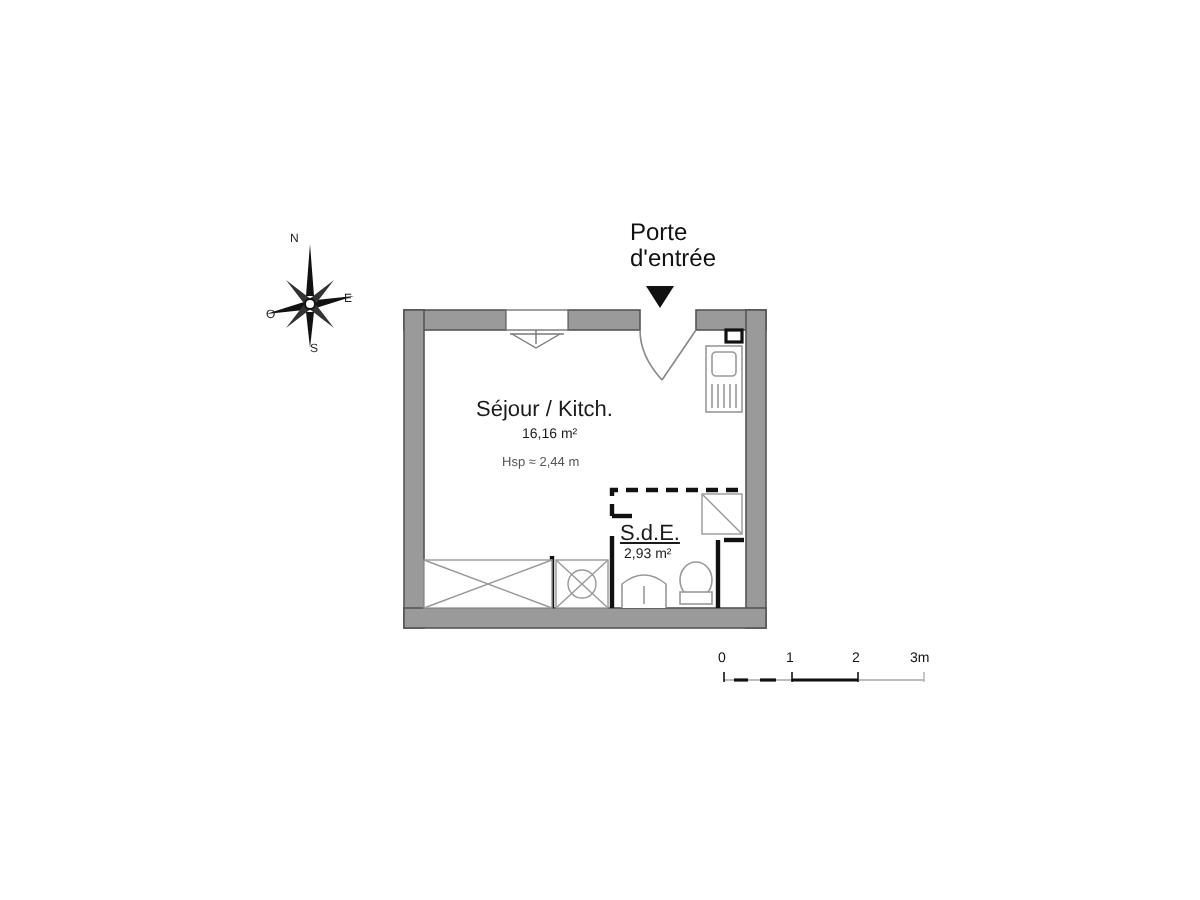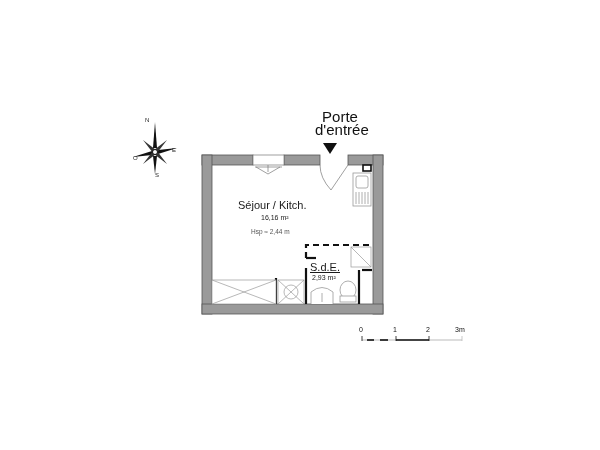--- a/index.html
+++ b/index.html
@@ -1,20 +1,20 @@
 <!DOCTYPE html>
 <html><head>
 <meta charset="utf-8">
 <style>
   html, body { margin:0; padding:0; background:#ffffff; }
   body { width:600px; height:450px; position:relative; overflow:hidden; font-family:"Liberation Sans", sans-serif; }
   .plan { position:absolute; left:0; top:0; width:600px; height:450px; }
   .lbl { position:absolute; color:#1a1a1a; white-space:nowrap; }
   .compass-lbl { position:absolute; font-size:6px; color:#222; }
-  .entry { position:absolute; left:315px; top:110px; width:50px; text-align:center; font-size:15px; line-height:13px; color:#111; }
+  .entry { position:absolute; left:315px; top:110px; width:50px; font-size:12px; line-height:13px; color:#111; }
   .room-name { font-size:11px; }
   .room-area { font-size:7px; }
   .room-hsp { font-size:6.5px; color:#555; }
   .scale-lbl { position:absolute; font-size:7px; color:#111; }
 </style>
 </head>
 <body>
 
 <svg class="plan" viewBox="0 0 600 450" xmlns="http://www.w3.org/2000/svg">
 

